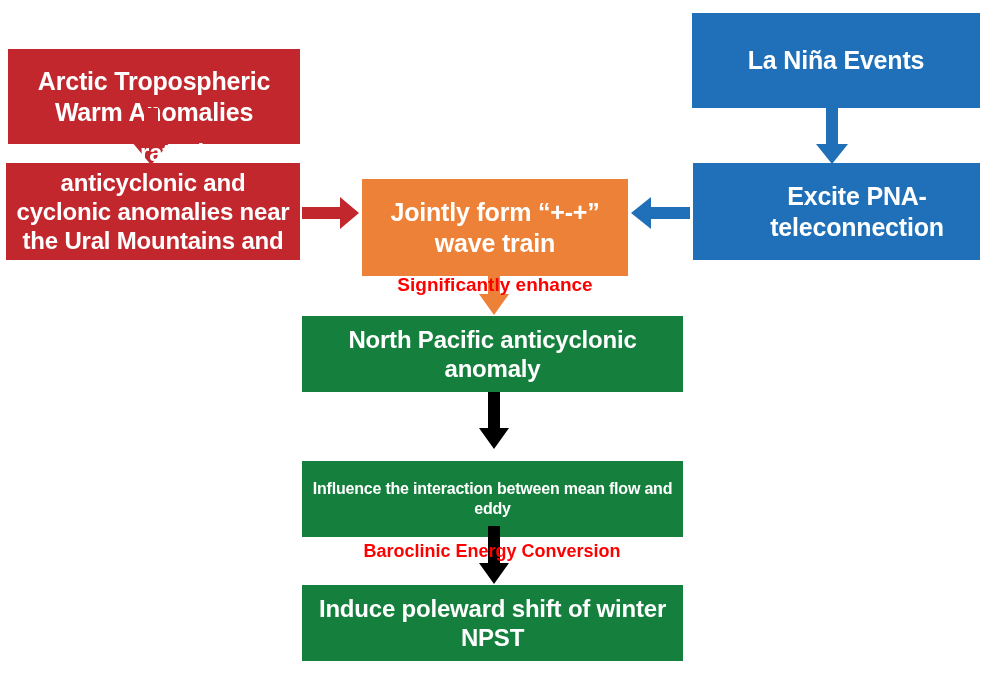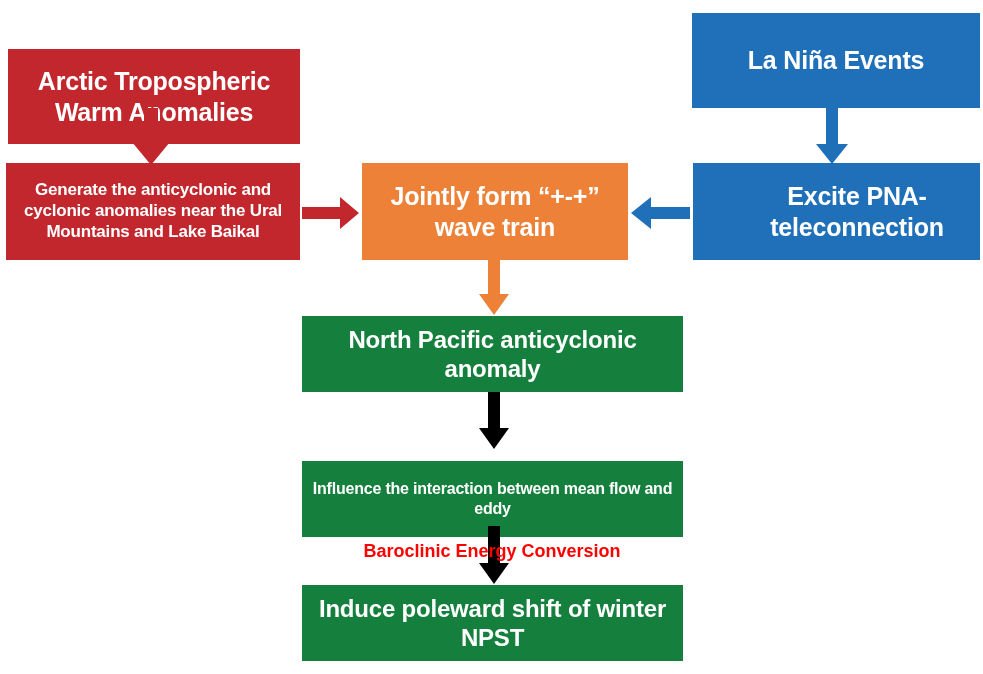--- a/index.html
+++ b/index.html
@@ -25,26 +25,26 @@
     text-align: center;
     color: #ffffff;
     font-weight: bold;
     line-height: 1.22;
     box-sizing: border-box;
     padding: 2px 6px;
     letter-spacing: -0.2px;
   }
   .node-red   { background: #C1272D; }
   .node-blue  { background: #1F70B8; }
-  .node-orange{ background: #ED8137; }
+  .node-orange{ background: #ED8137; margin-top: 16px; }
   .node-black { background: #15803d; }
 
   
   #node-arctic        { left: 8px;   top: 13px;  width: 292px; height: 95px;  font-size: 25px; margin-top: 36px; }
-  #node-generate      { left: 6px;   top: 163px; width: 294px; height: 97px;  font-size: 17px; }
+  #node-generate      { left: 6px;   top: 163px; width: 294px; height: 97px;  font-size: 24px; }
   #node-lanina        { left: 692px; top: 13px;  width: 288px; height: 95px;  font-size: 25px; }
   #node-pna           { left: 693px; top: 163px; width: 287px; height: 97px;  font-size: 25px; padding-left: 47px; }
   #node-wavetrain     { left: 362px; top: 163px; width: 266px; height: 97px;  font-size: 25px; }
   #node-npanticyclone { left: 302px; top: 316px; width: 381px; height: 76px;  font-size: 24px; }
   #node-meanflow      { left: 302px; top: 461px; width: 381px; height: 76px;  font-size: 16px; }
   #node-npst          { left: 302px; top: 585px; width: 381px; height: 76px;  font-size: 24px; }
 
   
   .arrow { position: absolute; }
   .arrow svg { display: block; }
@@ -116,20 +116,21 @@
       <polygon points="60,11 21,11 21,1 1,17 21,33 21,23 60,23" fill="#1F70B8"></polygon>
     </svg>
   </div>
 
   <div class="arrow" id="arrow-wave-np">
     <svg width="32" height="56" viewBox="0 0 32 56">
       <polygon points="10,0 22,0 22,34 31,34 16,55 1,34 10,34" fill="#ED8137"></polygon>
     </svg>
   </div>
 
+  <div class="edge-label" id="label-enhance">Significantly enhance</div>
 
   <div class="node node-black" id="node-npanticyclone">
     <span>North Pacific anticyclonic anomaly</span>
   </div>
 
   <div class="arrow" id="arrow-np-meanflow">
     <svg width="32" height="58" viewBox="0 0 32 58">
       <polygon points="10,0 22,0 22,36 31,36 16,57 1,36 10,36" fill="#000000"></polygon>
     </svg>
   </div>

